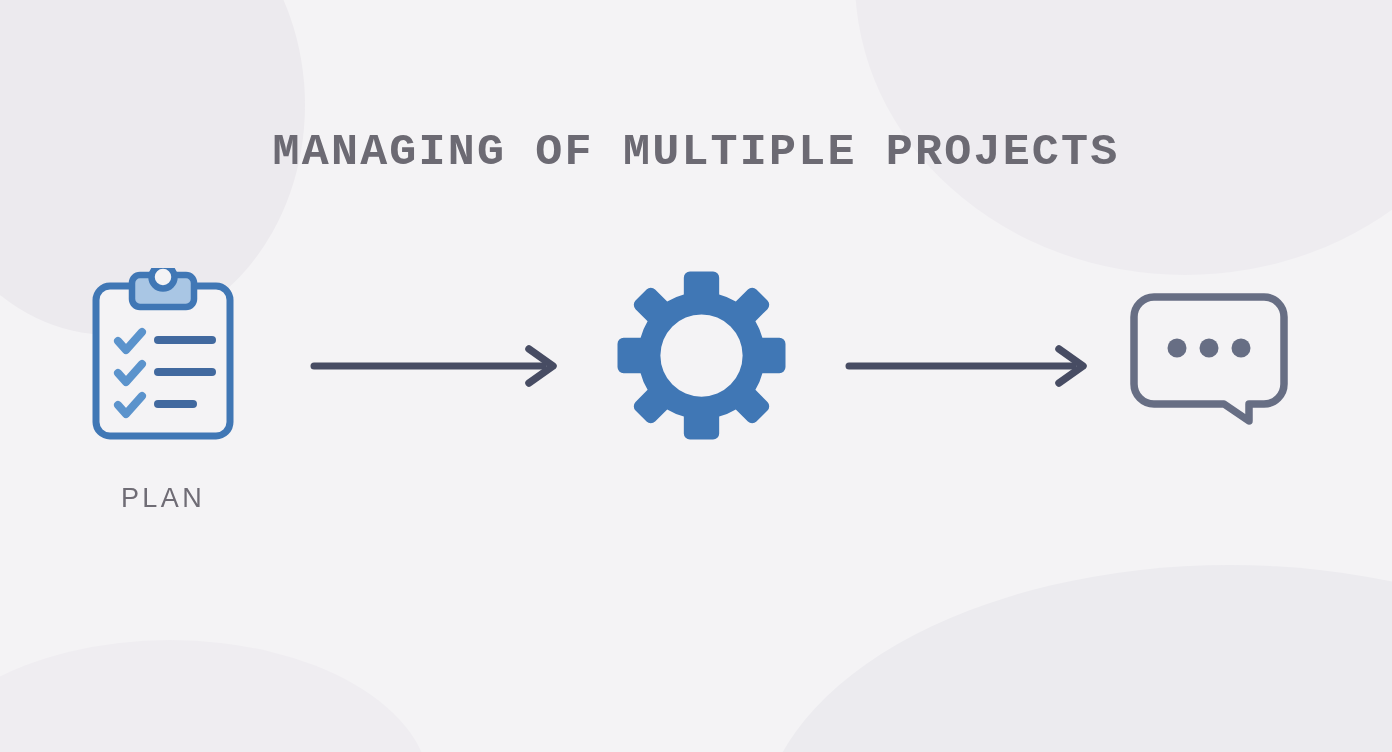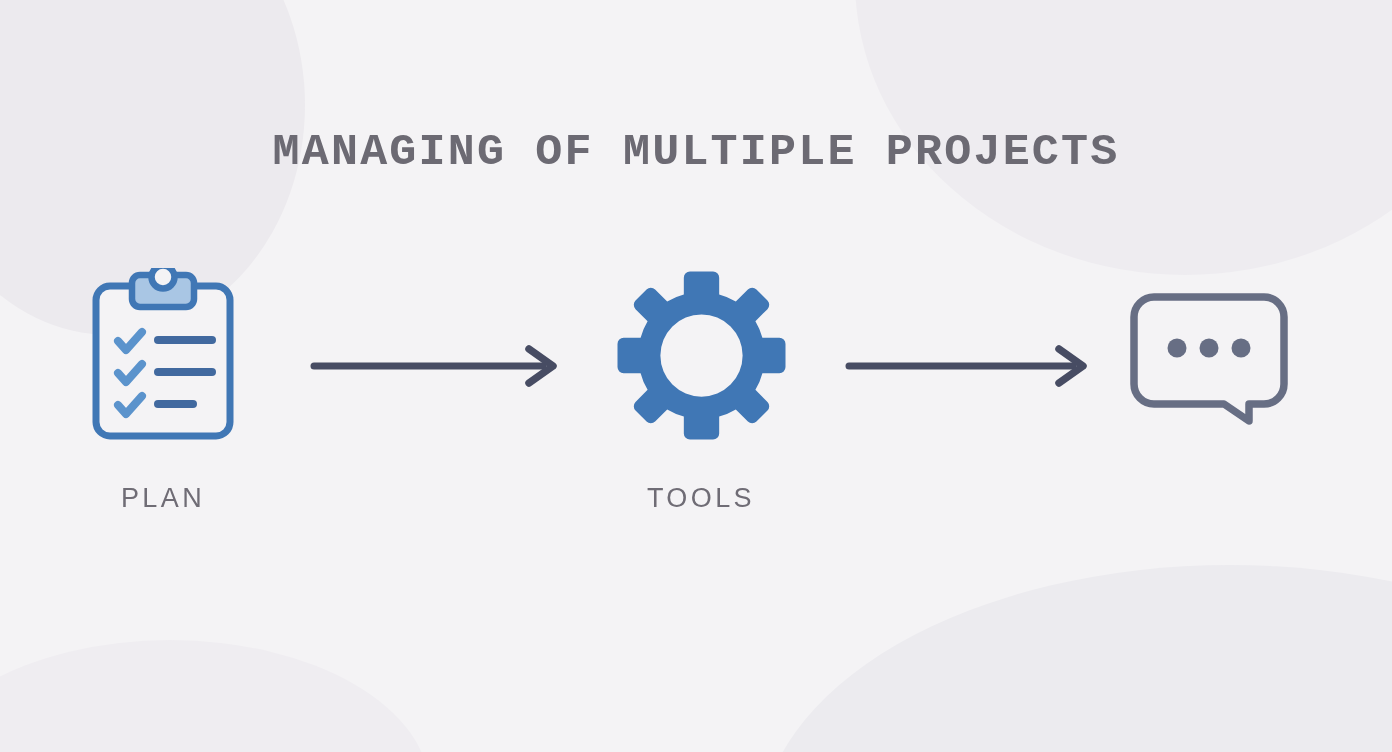--- a/index.html
+++ b/index.html
@@ -189,21 +189,20 @@
             L 39.9 5.5
             A 3.5 3.5 0 0 1 43.4 2
             Z
             M 50 26.5
             A 23.5 23.5 0 0 0 50 73.5
             A 23.5 23.5 0 0 0 50 26.5
             Z
           "></path>
         </svg>
       </div>
-      <div class="step-label">TOOLS</div>
     </div>
 
     <div class="connector" id="connector-2">
       <svg width="255" height="46" viewBox="0 0 255 46">
         <line x1="9" y1="23" x2="233" y2="23" stroke="#474c63" stroke-width="7" stroke-linecap="round"></line>
         <path d="M219 6 L243 23 L219 40" fill="none" stroke="#474c63" stroke-width="7.5" stroke-linecap="round" stroke-linejoin="round"></path>
       </svg>
     </div>
 
     <div class="step" id="step-communicate">

